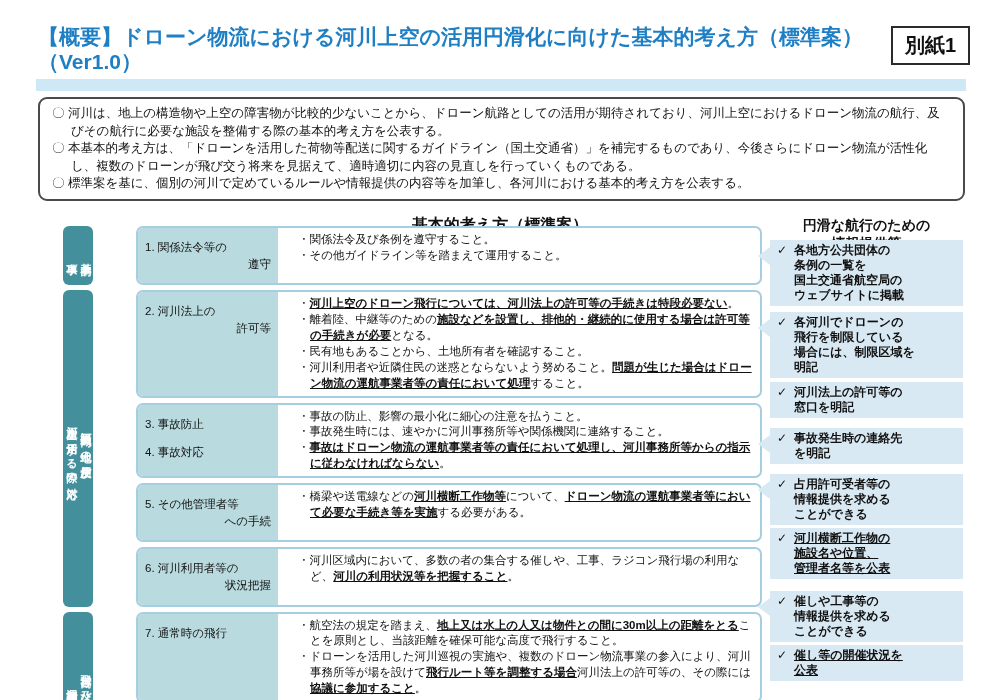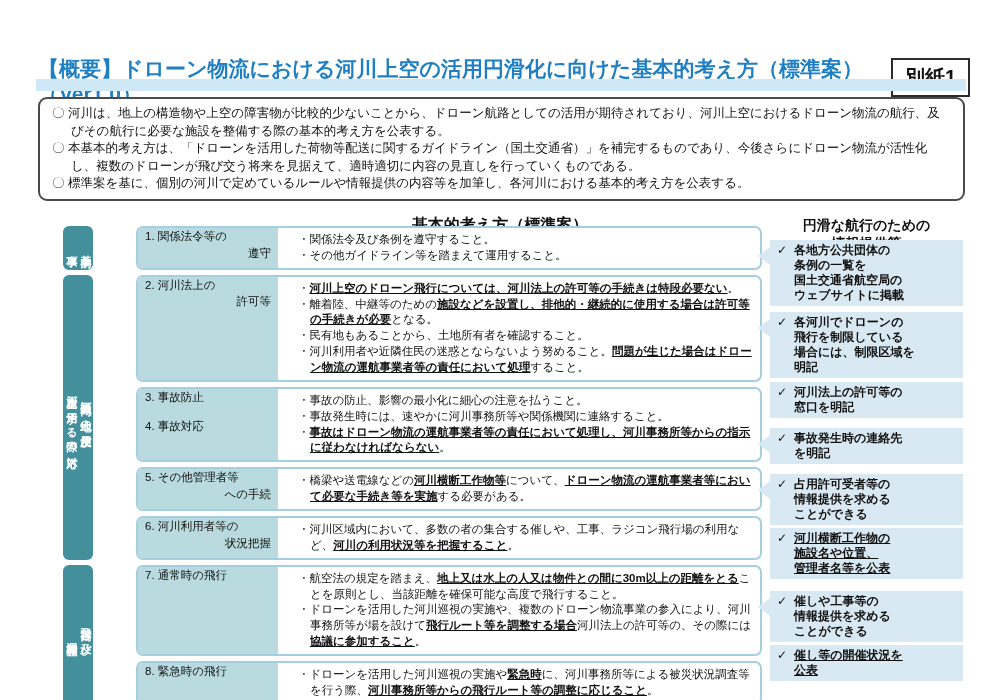--- a/index.html
+++ b/index.html
@@ -1,21 +1,21 @@
 <!DOCTYPE html>
 <html><head>
 <meta charset="utf-8">
 <style>
   html,body { margin:0; padding:0; background:#fff; }
   .page {
     position:relative; width:1000px; height:700px; background:#ffffff;
     font-family:"Liberation Sans","DejaVu Sans",sans-serif; color:#111; overflow:hidden;
   }
   
-  .title-row { position:absolute; top:24px; left:38px; right:30px; display:flex; align-items:flex-start; gap:14px;margin-top:32px; }
+  .title-row { position:absolute; top:24px; left:38px; right:30px; display:flex; align-items:flex-start; gap:14px; }
   .page-title { margin:0; flex:1; font-size:21px; line-height:1.2; font-weight:bold; color:#1e7fc4; }
   .badge { border:2px solid #2b2b2b; background:#fff; color:#111; font-weight:bold; font-size:20px; padding:4px 12px; white-space:nowrap; margin-top:2px; }
   .title-band { position:absolute; top:79px; left:36px; right:34px; height:12px; background:#cfe8f6; }
   
   .intro-box { position:absolute; top:97px; left:38px; width:927px; box-sizing:border-box;
     border:2px solid #4a4a4a; border-radius:9px; background:#fff; padding:6px 12px;
     font-size:12.5px; line-height:1.4; }
   .intro-line { padding-left:19px; text-indent:-19px; }
   
   .col-header { position:absolute; font-weight:bold; color:#111; }
@@ -26,21 +26,21 @@
   .band { display:flex; gap:43px; align-items:stretch; }
   .sidebar-block {
     width:30px; flex-shrink:0; background:#43909c; border-radius:6px; color:#fff;
     writing-mode:vertical-rl; text-orientation:upright;
     font-size:11px; font-weight:bold; line-height:14px; letter-spacing:1px;
     padding:4px 0; box-sizing:border-box;
   }
   .v-line { text-align:center; }
   .rows { flex:1; display:flex; flex-direction:column; gap:5px; }
   .row { display:flex; border:2px solid #a5cfe0; border-radius:7px; overflow:hidden; background:#fff; min-height:42px; box-sizing:border-box; }
-  .row-label { width:126px; flex-shrink:0; background:#b9dade; padding:0 7px; font-size:11.5px; line-height:1.45; color:#111; }
+  .row-label { width:126px; flex-shrink:0; background:#b9dade; padding:11px 7px; font-size:11.5px; line-height:1.45; color:#111; }
   .row-label .lab-line.r { text-align:right; }
   .row-label .lab-line.gap { margin-top:12px; }
   .row-content { flex:1; padding:4px 8px 4px 20px; font-size:11.5px; line-height:1.38; }
   .bullet-line { padding-left:12px; text-indent:-12px; }
   .em { font-weight:bold; text-decoration:underline; text-underline-offset:1px; }
   
   .right-items { position:absolute; top:240px; left:770px; width:193px; }
   .check-item { position:relative; background:#d9e9f3; padding:3px 5px 3px 7px; margin-top:6px;
     font-size:12px; font-weight:bold; line-height:15px; display:flex; gap:4px; box-sizing:border-box; }
   .check-item:first-child { margin-top:0; }

